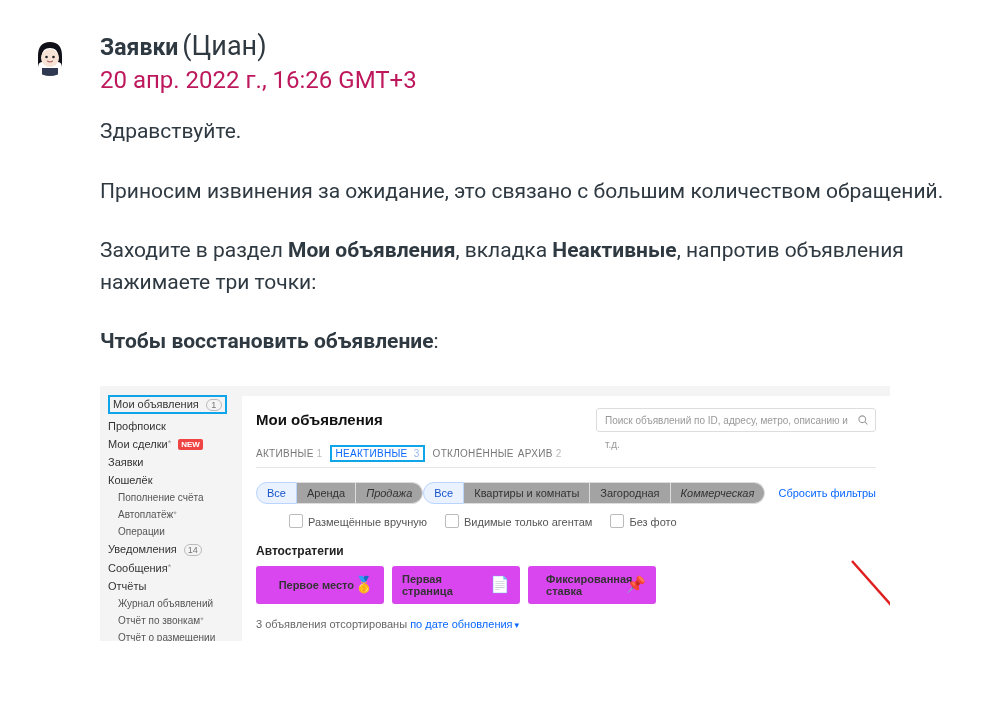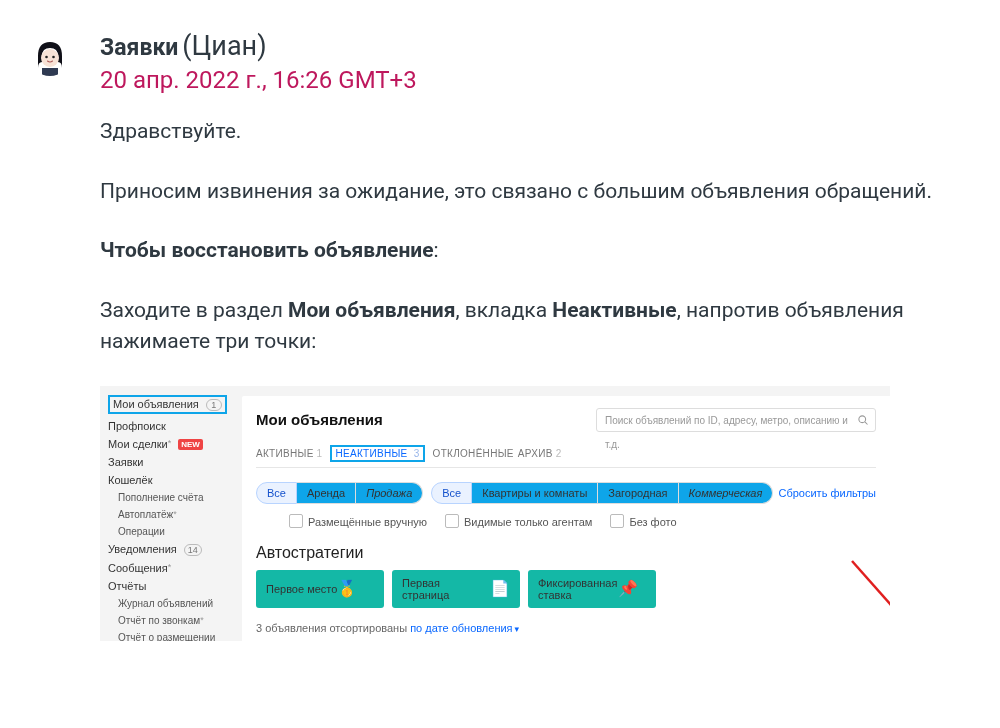--- a/index.html
+++ b/index.html
@@ -75,44 +75,44 @@
   .search .mag {
     position: absolute; right: 6px; top: 5px; width: 12px; height: 12px;
   }
   .tabs { margin-top: 10px; border-bottom: 1px solid #e6e6e6; display: flex; gap: 4px; font-size: 10px; letter-spacing: .3px; }
   .tab { padding: 6px 0 8px; color: #777; text-transform: uppercase; }
   .tab .cnt { color: #bbb; margin-left: 3px; }
   .tab.active { color: #0a68ff; }
   .tab.red-wrap { padding: 3px 4px 5px; }
 
   .filters { margin-top: 14px; display: flex; align-items: center; justify-content: space-between; }
-  .chips { display: flex; gap: 8px; }
+  .chips { display: flex; }
   .chipset { display: flex; background: #fff; border-radius: 20px; }
   .chip {
     font-size: 11px; padding: 4px 10px;
-    border: 1px solid #ddd; color: #333; background: #0ea5e9;
+    border: 1px solid #ddd; color: #333; background: #a3a3a3;
   }
   .chipset .chip:first-child { border-top-left-radius: 20px; border-bottom-left-radius: 20px; }
   .chipset .chip:last-child  { border-top-right-radius: 20px; border-bottom-right-radius: 20px; font-style: italic; }
   .chipset .chip + .chip { border-left: none; }
   .chip.sel { background: #eaf2ff; border-color: #b8d4ff; color: #1552cc; }
   .reset-link { color: #0a68ff; font-size: 11px; }
 
   .checks { margin-top: 10px; display: flex; gap: 18px; font-size: 11px; color: #555; align-items: center; padding-left: 33px; }
   .chk::before {
     content: ""; display: inline-block; width: 12px; height: 12px;
     border: 1px solid #bbb; border-radius: 2px; margin-right: 5px; vertical-align: -2px;
   }
 
-  .section-label { margin-top: 16px; font-size: 16px; font-weight: 400; color: #222; }
+  .section-label { margin-top: 16px; font-size: 12px; font-weight: 700; color: #222; }
   .cards { margin-top: 8px; display: flex; gap: 8px; }
   .card {
-    width: 128px; height: 38px; background: #14b8a6; border-radius: 3px;
-    display: flex; align-items: center; justify-content: flex-start;
-    padding: 0 10px; font-size: 11px; color: #333;
+    width: 128px; height: 38px; background: #d946ef; border-radius: 3px;
+    display: flex; align-items: center; justify-content: flex-end;
+    padding: 0 10px; font-size: 11px; color: #333; font-weight: bold;
   }
   .card .ic { font-size: 16px; }
 
   .sortline { margin-top: 14px; font-size: 11px; color: #666; }
   .sortline a { color: #0a68ff; text-decoration: none; }
   .sortline .caret { color: #0a68ff; font-size: 9px; margin-left: 2px; }
 
   .red-arrow {
     position: absolute; right: -52px; bottom: -18px; pointer-events: none;
   }
@@ -139,26 +139,26 @@
     <div class="header">
       <div>
         <span class="author-name">Заявки</span>
         <span class="author-org">(Циан)</span>
       </div>
       <div class="timestamp">20 апр. 2022 г., 16:26 GMT+3</div>
     </div>
 
     <div class="body">
       <p>Здравствуйте.</p>
-      <p>Приносим извинения за ожидание, это связано с большим объявления обращений.</p>
+      <p>Приносим извинения за ожидание, это связано с большим количеством обращений.</p>
+      <p>
+        <span>Заходите в раздел </span><strong>Мои объявления</strong><span>, вкладка </span><strong>Неактивные</strong><span>, напротив объявления нажимаете три точки:</span>
+      </p>
       <p>
         <strong>Чтобы восстановить объявление</strong><span>:</span>
-      </p>
-      <p>
-        <span>Заходите в раздел </span><strong>Мои объявления</strong><span>, вкладка </span><strong>Неактивные</strong><span>, напротив объявления нажимаете три точки:</span>
       </p>
 
       <div class="shot-wrap">
         <div class="shot">
 
           <div class="side">
             <div class="side-item">
               <span class="red-box">
                 <span>Мои объявления</span>
                 <span class="pill">1</span>

